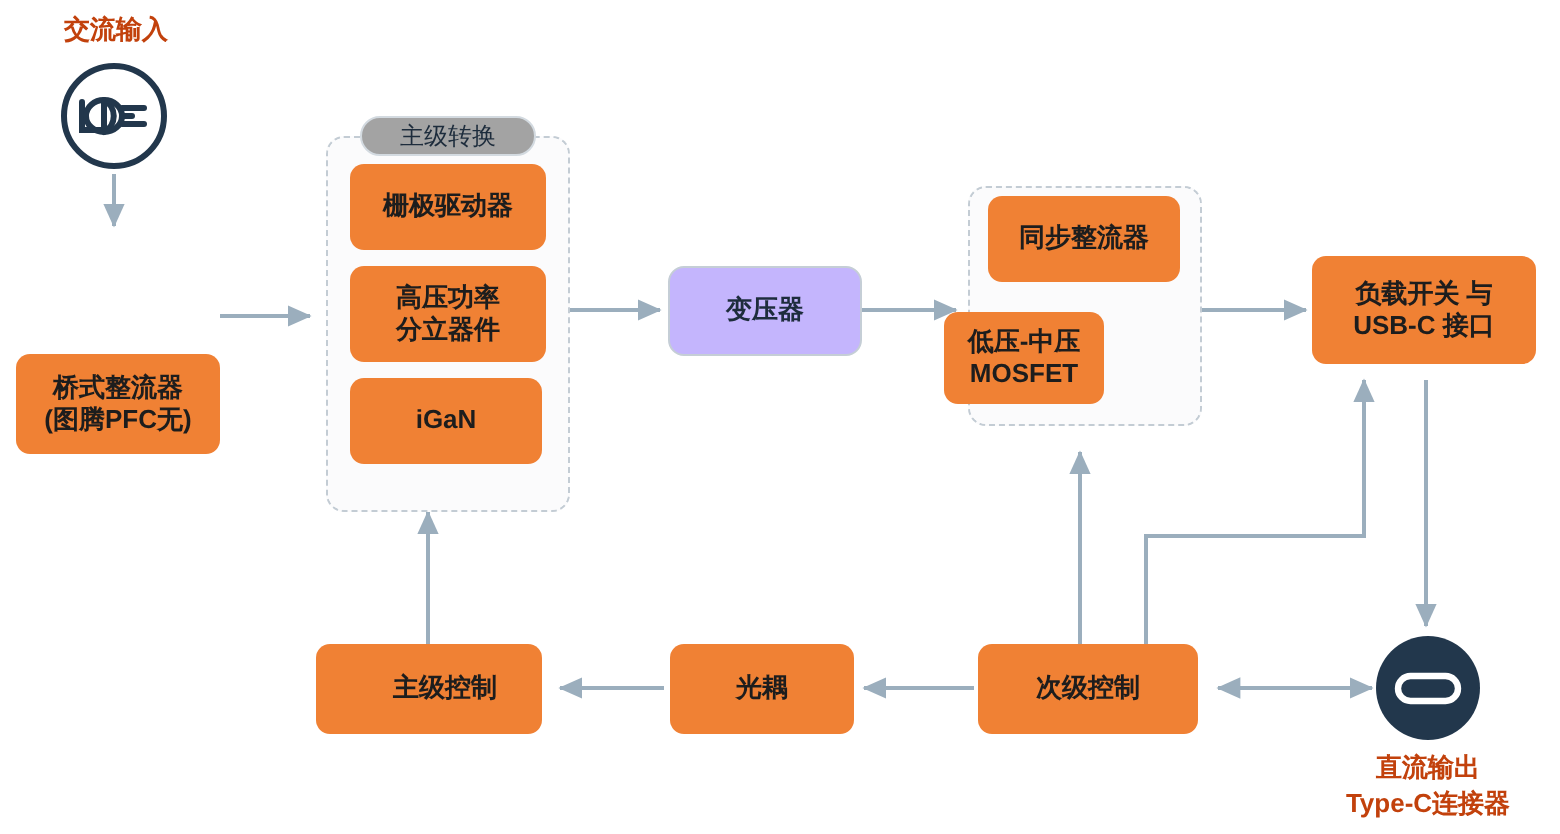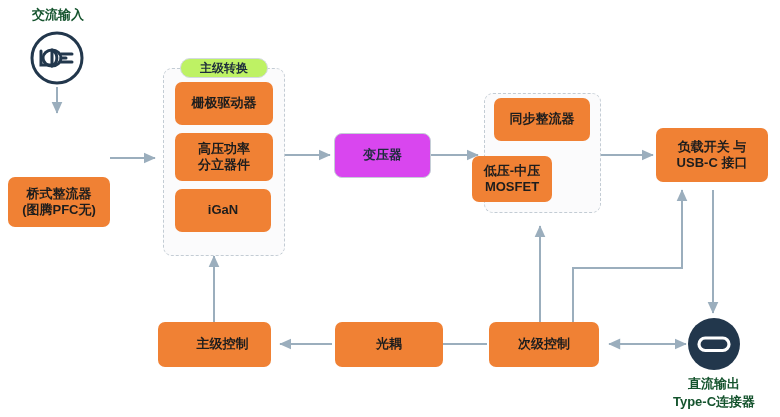--- a/index.html
+++ b/index.html
@@ -23,53 +23,53 @@
     white-space:pre-line;
   }
   .orange{
     background:#F08134;
     border-radius:7px;
     color:#1d1d1d;
     font-size:13px;
     font-weight:bold;
   }
   .plain{
-    background:#d946ef;
+    background:#c4b5fd;
     border:1px solid #c5ced6;
     border-radius:8px;
     color:#1d2c3c;
     font-size:13px;
     font-weight:bold;
   }
 
   
   .group{
     position:absolute;
     box-sizing:border-box;
     border:1.5px dashed #c3ccd4;
     border-radius:9px;
     background:#fbfbfc;
   }
   .group-label{
     position:absolute;
     box-sizing:border-box;
-    background:#bef264;
+    background:#a3a3a3;
     border:1px solid #d3dae0;
     border-radius:11px;
     color:#1d2c3c;
     font-size:12px;
-    font-weight:bold;
+    font-weight:normal;
     display:flex;align-items:center;justify-content:center;
     white-space:nowrap;
   }
 
   
   .caption{
     position:absolute;
-    color:#14532d;
+    color:#c2410c;
     font-size:13px;
     font-weight:bold;
     text-align:center;
     white-space:pre-line;
     line-height:1.35;
   }
 
   
   .icon-wrap{position:absolute;}
 </style>
@@ -151,21 +151,21 @@
   <div class="node orange" style="left:494px;top:98px;width:96px;height:43px;">同步整流器</div>
 
   <div class="node orange" style="left:472px;top:156px;width:80px;height:46px;">低压-中压
 MOSFET</div>
 
   <div class="node orange" style="left:656px;top:128px;width:112px;height:54px;">负载开关 与
 USB-C 接口</div>
 
   <div class="node orange" style="left:158px;top:322px;width:113px;height:45px;padding-left:16px;">主级控制</div>
 
-  <div class="node orange" style="left:335px;top:322px;width:108px;height:45px;">光耦</div>
+  <div class="node orange" style="left:335px;top:322px;width:92px;height:45px;">光耦</div>
 
   <div class="node orange" style="left:489px;top:322px;width:110px;height:45px;">次级控制</div>
 
   <div class="icon-wrap" style="left:688px;top:318px;width:52px;height:52px;">
     <svg width="52" height="52" viewBox="0 0 52 52">
       <circle cx="26" cy="26" r="26" fill="#22374C"></circle>
       <rect x="11" y="20" width="30" height="12.5" rx="6.25" ry="6.25" fill="none" stroke="#ffffff" stroke-width="3.2"></rect>
     </svg>
   </div>
 

